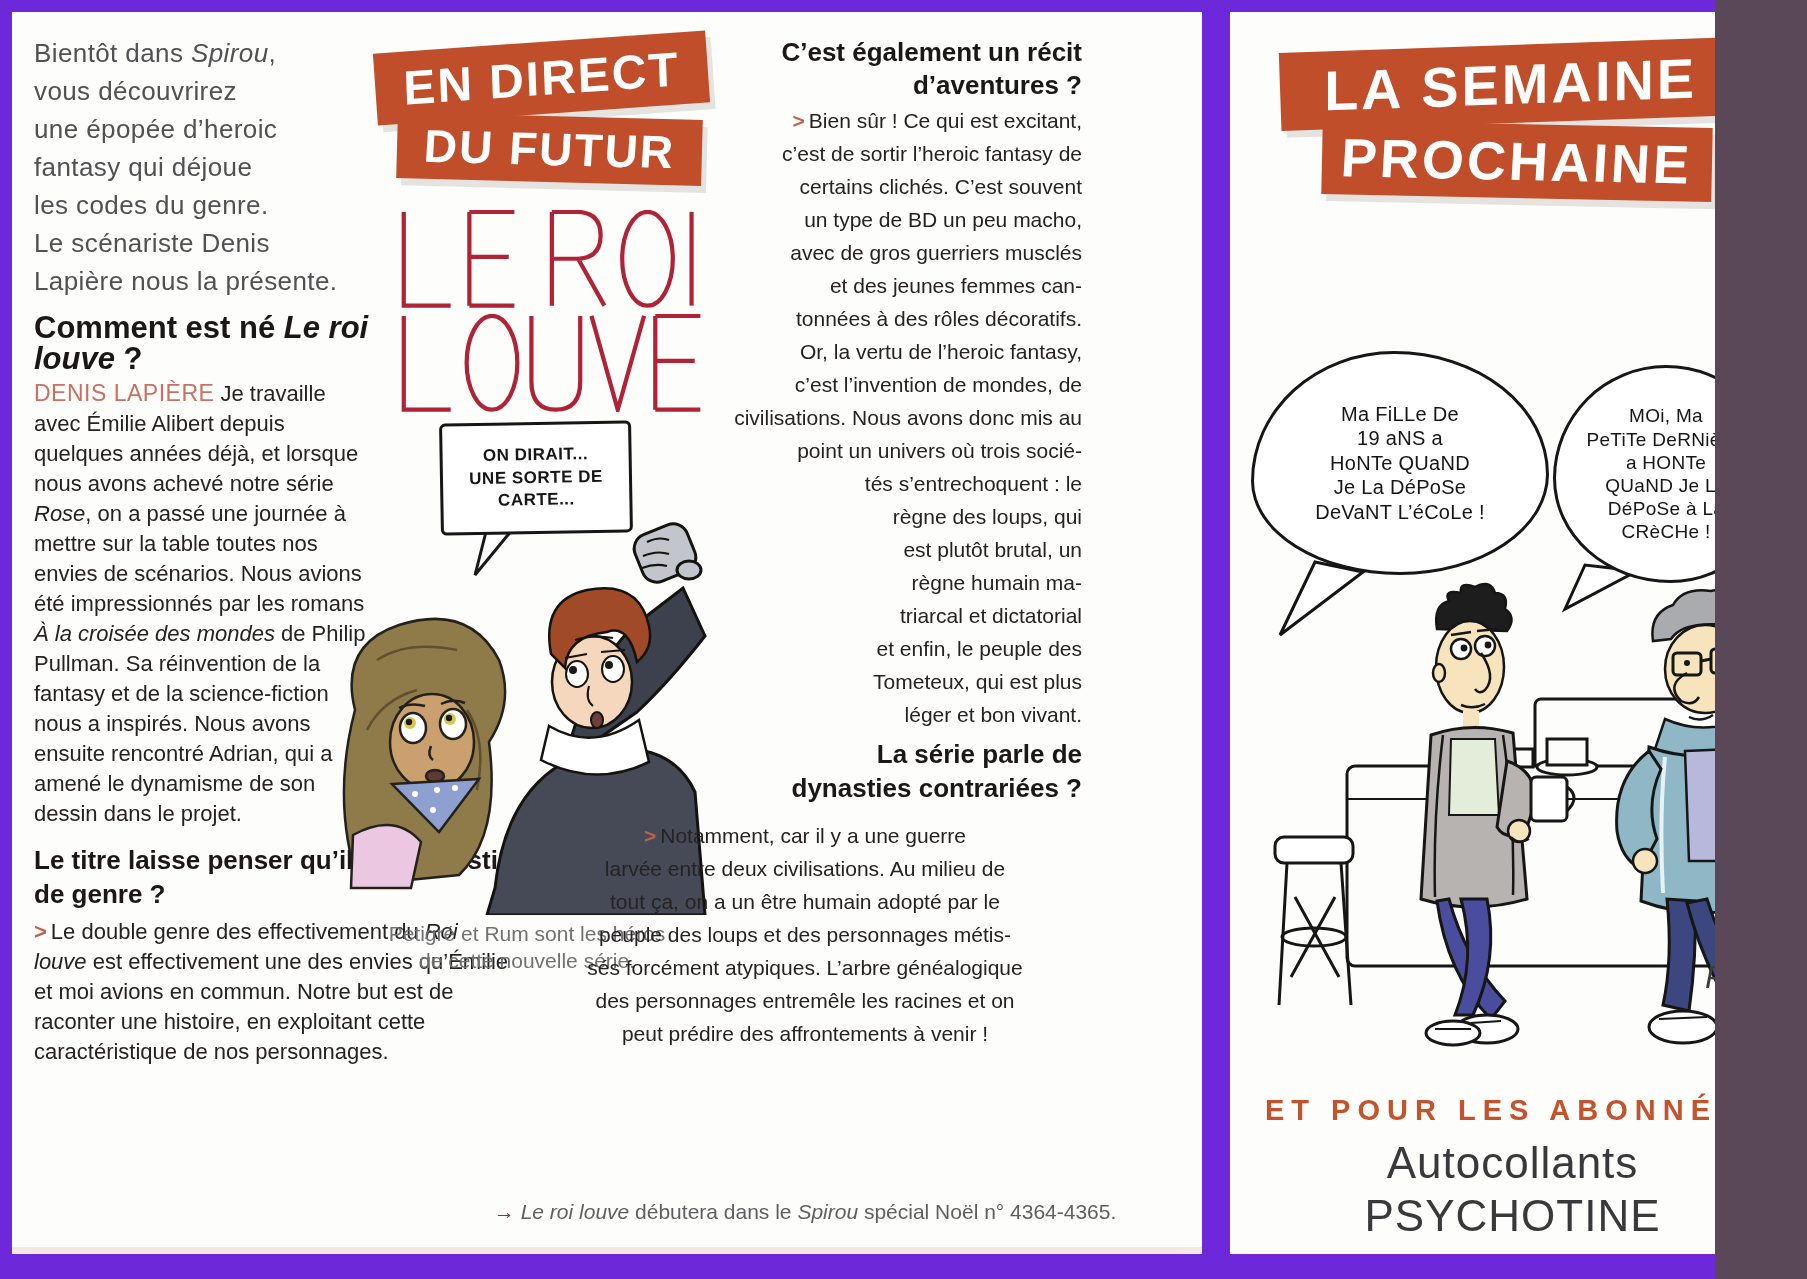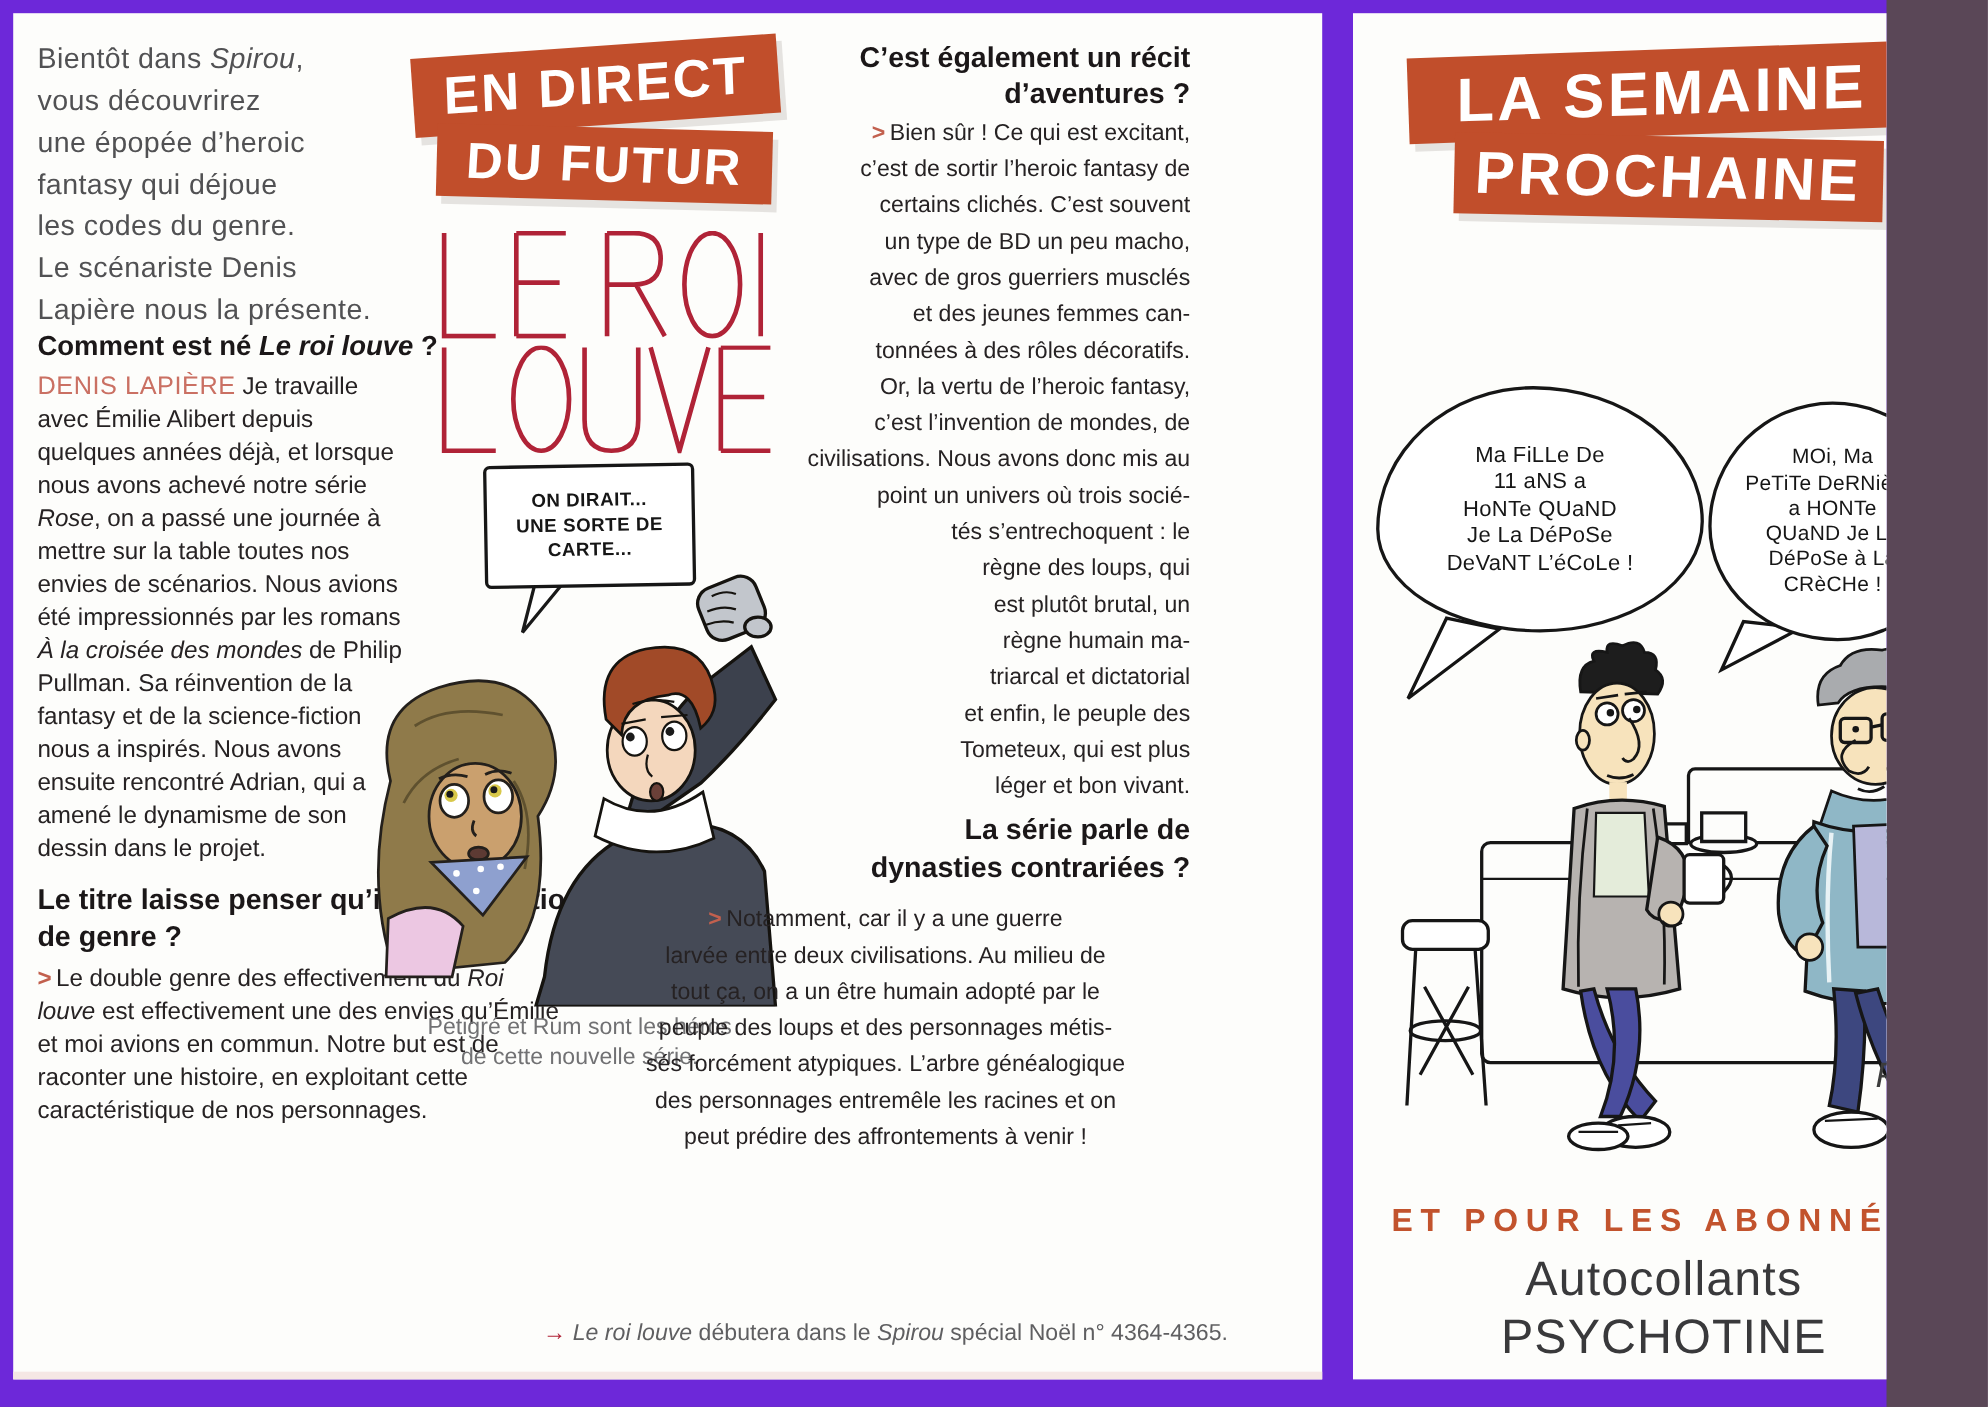--- a/index.html
+++ b/index.html
@@ -48,21 +48,21 @@
     <div class="abs" style="left:22px;top:22px;width:340px;">
       <div class="intro">
         <div><span><span>Bientôt dans </span><i>Spirou</i><span>,</span></span></div>
         <div class="prelines">vous découvrirez
 une épopée d’heroic
 fantasy qui déjoue
 les codes du genre.
 Le scénariste Denis
 Lapière nous la présente.</div>
       </div>
-      <div class="q prelines" style="width:395px;font-size:25px;line-height:31px;"><span>Comment est né </span><i>Le roi louve</i><span> ?</span></div>
+      <div class="q prelines" style="width:395px;font-size:31px;line-height:31px;margin-top:12px;"><span>Comment est né </span><i>Le roi louve</i><span> ?</span></div>
       <div class="body-txt" style="margin-top:4px;">
         <span class="name-coral" style="font-size:23px;">DENIS LAPIÈRE</span><span><span> Je travaille avec Émilie Alibert depuis quelques années déjà, et lorsque nous avons achevé notre série </span><i>Rose</i><span>, on a passé une journée à mettre sur la table toutes nos envies de scénarios. Nous avions été impressionnés par les romans </span><i>À la croisée des mondes</i><span> de Philip Pullman. Sa réinvention de la fantasy et de la science-fiction nous a inspirés. Nous avons ensuite rencontré Adrian, qui a amené le dynamisme de son dessin dans le projet.</span></span>
       </div>
       <div class="q prelines" style="width:505px;font-size:26px;line-height:34px;margin-top:14px;">Le titre laisse penser qu’il sera question
 de genre ?</div>
       <div class="body-txt" style="width:475px;margin-top:6px;">
         <span class="chevron">&gt;</span><span><span>Le double genre des effectivement du </span><i>Roi louve</i><span> est effectivement une des envies qu’Émilie et moi avions en commun. Notre but est de raconter une histoire, en exploitant cette caractéristique de nos personnages.</span></span>
       </div>
     </div>
 
@@ -281,21 +281,21 @@
         </g>
         <g stroke="#161616" stroke-width="3">
           <path d="M432 562 Q438 622 428 668 L454 674 Q462 618 460 564 Z" fill="#3d477f"></path>
           <path d="M472 562 Q488 612 512 650 L492 664 Q466 620 452 566 Z" fill="#3d477f"></path>
           <ellipse cx="448" cy="690" rx="34" ry="16" fill="#fff"></ellipse>
           <ellipse cx="512" cy="668" rx="30" ry="15" transform="rotate(-18 512 668)" fill="#fff"></ellipse>
           <path d="M424 682 L472 680 M492 656 L530 668 M498 648 L534 660" fill="none" stroke-width="2"></path>
         </g>
       </svg>
       <div class="bubble hand prelines" style="left:16px;top:14px;width:292px;height:218px;border-radius:48% 52% 50% 50% / 58% 55% 45% 42%;">Ma FiLLe De
-11 aNS a
+19 aNS a
 HoNTe QUaND
 Je La DéPoSe
 DeVaNT L’éCoLe !</div>
       <div class="bubble hand prelines" style="left:318px;top:28px;width:220px;height:212px;border-radius:50% 50% 48% 52% / 52% 50% 50% 48%;font-size:19px;">MOi, Ma
 PeTiTe DeRNièRe
 a HONTe
 QUaND Je La
 DéPoSe à La
 CRèCHe !</div>
       <span class="sig abs" style="left:470px;top:622px;">Pb</span>

